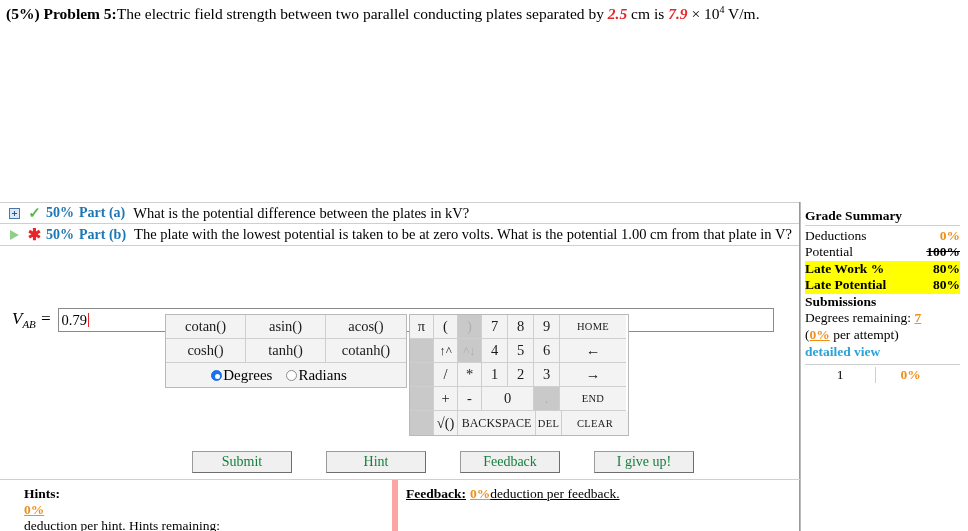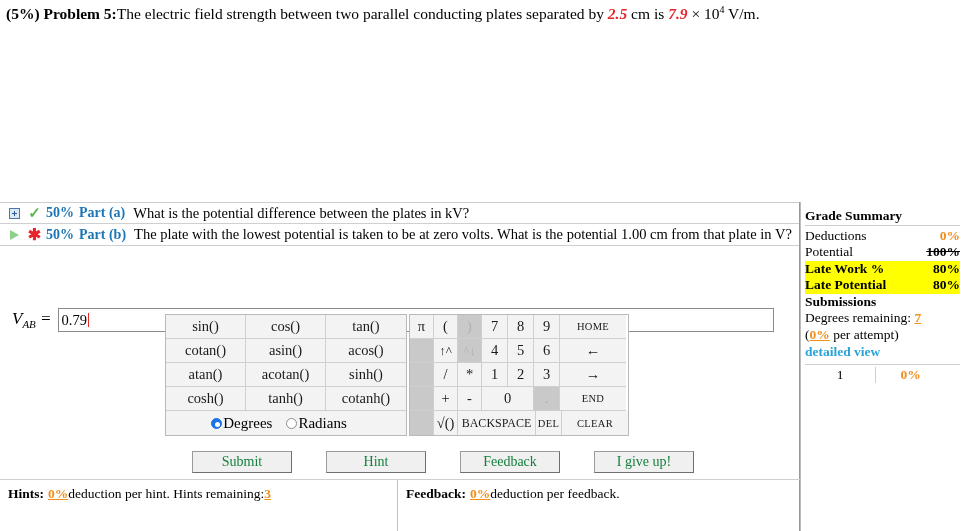--- a/index.html
+++ b/index.html
@@ -176,22 +176,22 @@
   
   #footer-row {
     position: absolute; left: 0; bottom: 0; width: 800px; height: 52px;
     border-top: 1px solid #cfcfcf;
     display: flex;
   }
   .footer-cell {
     display: flex; align-items: flex-start; padding-top: 6px;
     font-size: 13.5px; white-space: nowrap;
   }
-  #hints-cell { width: 398px; padding-left: 8px; border-right: 1px solid #fca5a5; }
-  #feedback-cell { width: 402px; padding-left: 8px; }
+  #hints-cell { width: 398px; padding-left: 24px; border-right: 6px solid #fca5a5; flex-direction: column; }
+  #feedback-cell { width: 402px; padding-left: 8px; text-decoration: underline; }
   .f-bold { font-weight: bold; margin-right: 4px; }
   .orange-u { color: #ef8f1c; font-weight: bold; text-decoration: underline; }
 
   
   #sidebar-inner { padding: 6px 8px 0 4px; font-size: 13.5px; }
   .gs-title { font-weight: bold; font-size: 13.5px; margin-bottom: 1px; }
   .gs-rule { border-bottom: 1px solid #cfcfcf; margin-bottom: 2px; }
   .gs-line { display: flex; justify-content: space-between; line-height: 1.22; }
   .gs-line .v { font-weight: bold; color: #ef8f1c; }
   .strike { text-decoration: line-through; }
@@ -250,33 +250,23 @@
       <div id="answer-input">
         <span>0.79</span>
           <span id="caret"></span>
       </div>
     </div>
 
     <div id="calculator">
 
       <div id="trig-panel">
         <div class="trig-row">
-          <div class="kbtn">sin()</div>
-          <div class="kbtn">cos()</div>
-          <div class="kbtn">tan()</div>
-        </div>
-        <div class="trig-row">
           <div class="kbtn">cotan()</div>
           <div class="kbtn">asin()</div>
           <div class="kbtn">acos()</div>
-        </div>
-        <div class="trig-row">
-          <div class="kbtn">atan()</div>
-          <div class="kbtn">acotan()</div>
-          <div class="kbtn">sinh()</div>
         </div>
         <div class="trig-row">
           <div class="kbtn">cosh()</div>
           <div class="kbtn">tanh()</div>
           <div class="kbtn">cotanh()</div>
         </div>
         <div id="angle-row">
           <span class="radio on"></span>
             <span class="radio-label">Degrees</span>
           <span class="radio"></span>

